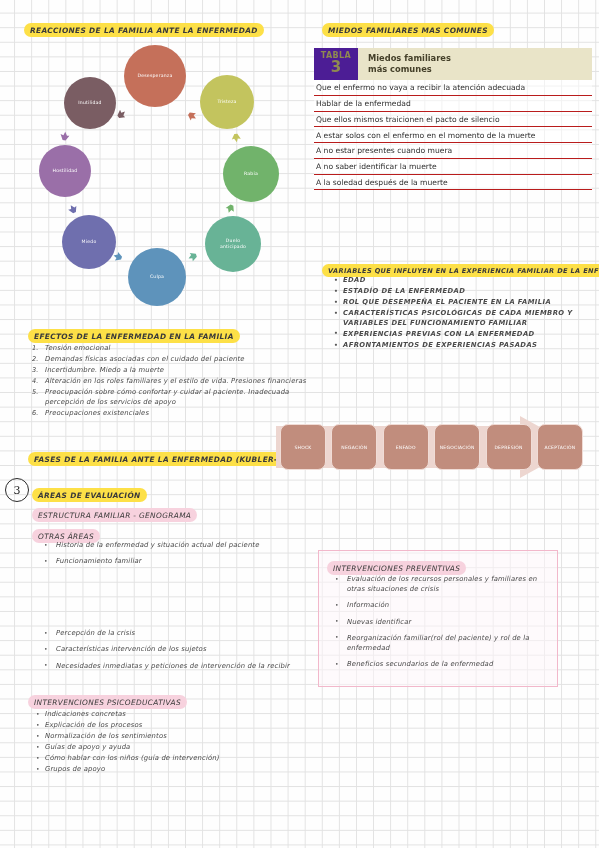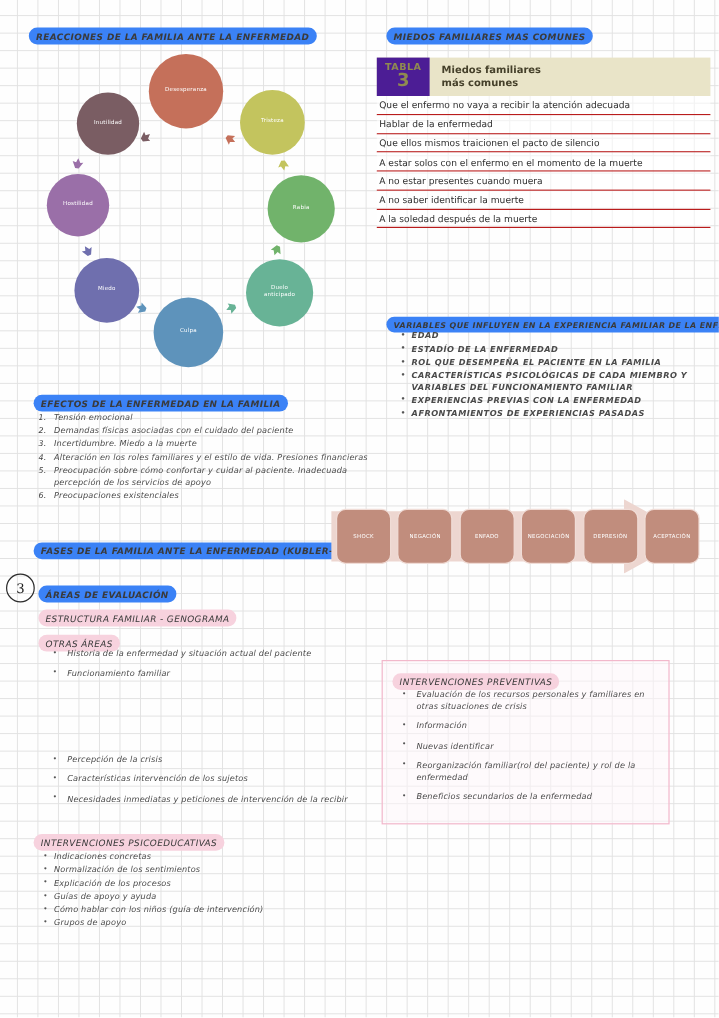--- a/index.html
+++ b/index.html
@@ -17,21 +17,21 @@
       linear-gradient(to right, #e2e2e2 1px, transparent 1px),
       linear-gradient(to bottom, #e2e2e2 1px, transparent 1px);
     background-size:17.1px 14.6px;
     background-position:-3px -2px;
   }
   #sheet{position:absolute;inset:0;}
 
   
   .hl{
     display:inline-block;
-    background:#3b82f6;
+    background:#fde047;
     color:#3a3a3a;
     font-size:7.4px;
     letter-spacing:.35px;
     padding:2.6px 6px 2.2px 6px;
     border-radius:9px;
     white-space:nowrap;
     font-style:italic;
     font-weight:600;
   }
   .hl.soft{background:#f7d2de;}
@@ -324,21 +324,21 @@
       </ul>
     </div>
   </div>
 
   <div class="blk" style="left:28px;top:690px;">
     <span class="hl soft" style="font-weight:400;">INTERVENCIONES PSICOEDUCATIVAS</span>
   </div>
   <div class="blk" style="left:32px;top:710px;width:275px;">
     <ul class="b">
       <li class="hand">Indicaciones concretas</li>
+      <li class="hand">Explicación de los procesos</li>
       <li class="hand">Normalización de los sentimientos</li>
-      <li class="hand">Explicación de los procesos</li>
       <li class="hand">Guías de apoyo y ayuda</li>
       <li class="hand">Cómo hablar con los niños (guía de intervención)</li>
       <li class="hand">Grupos de apoyo</li>
     </ul>
   </div>
 
 </div>
 
 </body></html>

